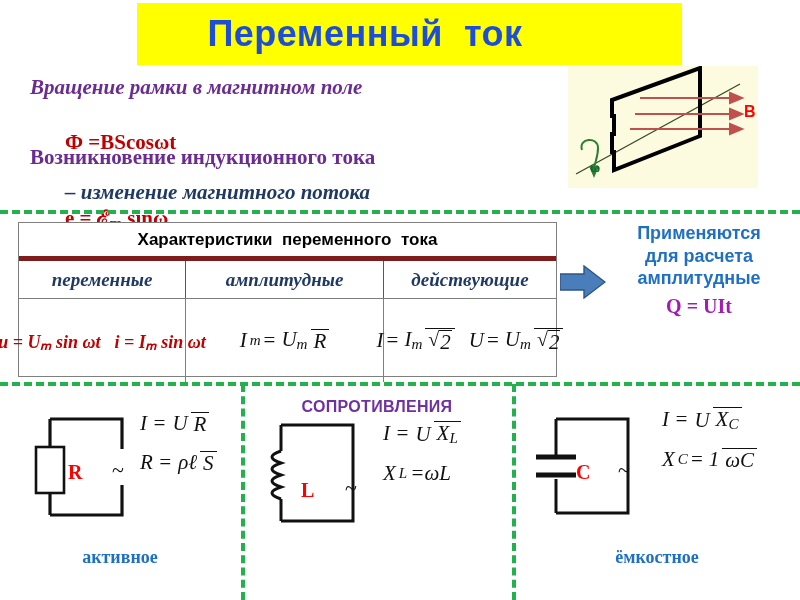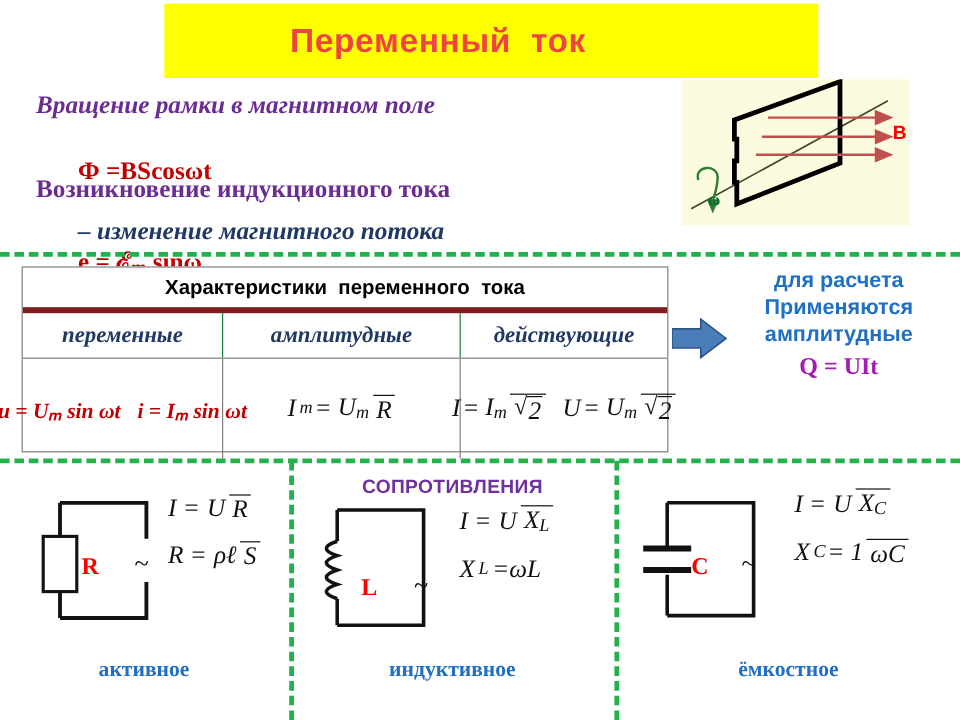--- a/index.html
+++ b/index.html
@@ -13,21 +13,21 @@
 
   
   .title-bar{
     position:absolute;left:137px;top:3px;width:545px;height:62px;
     background:#FFFF00;
   }
   .title-text{
     position:absolute;left:137px;top:6px;width:456px;height:56px;
     display:flex;align-items:center;justify-content:center;
     font-family:"Liberation Sans",sans-serif;
-    font-weight:bold;font-size:28px;color:#ef4444;
+    font-weight:bold;font-size:36px;color:#1d4ed8;
     letter-spacing:.5px;white-space:pre;
   }
 
   
   .line{position:absolute;white-space:pre;}
   .purple{color:#6B2C91;font-weight:bold;font-size:21px;
           font-family:"Liberation Serif",serif;}
   .red{color:#C00000;font-weight:bold;}
   .navy-it{color:#1F3864;font-weight:bold;font-style:italic;}
 
@@ -232,22 +232,22 @@
           </span>
         </span>
       </div>
     </div>
   </div>
 
   <svg class="arrow-right" viewBox="0 0 46 34">
     <polygon points="0,9 24,9 24,1 45,17 24,33 24,25 0,25" fill="#4A7EBB" stroke="#2E5584" stroke-width="1.4"></polygon>
   </svg>
   <div class="callout">
+    <div>Применяются</div>
     <div>для расчета</div>
-    <div>Применяются</div>
     <div>амплитудные</div>
     <span class="q">Q = UIt</span>
   </div>
 
   <div class="panel p1">
     <svg class="circuit" style="left:22px;top:22px;" width="110" height="120" viewBox="0 0 110 120">
       <path d="M 28 12 L 100 12 L 100 42" fill="none" stroke="#111" stroke-width="3.2"></path>
       <path d="M 100 78 L 100 108 L 28 108" fill="none" stroke="#111" stroke-width="3.2"></path>
       <path d="M 28 12 L 28 46" fill="none" stroke="#111" stroke-width="3.2"></path>
       <path d="M 28 78 L 28 108" fill="none" stroke="#111" stroke-width="3.2"></path>
@@ -293,21 +293,20 @@
           <span class="num">U</span>
           <span class="den"><span>X</span><span class="sub">L</span></span>
         </span>
       </span>
       <span class="eq">
         <span>X</span>
           <span class="sub">L</span>
         <span>=ωL</span>
       </span>
     </div>
-    <div class="panel-label">индуктивное</div>
   </div>
 
   <div class="panel p3">
     <svg class="circuit" style="left:16px;top:22px;" width="110" height="120" viewBox="0 0 110 120">
       <path d="M 26 12 L 98 12 L 98 106 L 26 106" fill="none" stroke="#111" stroke-width="3"></path>
       <path d="M 26 12 L 26 48" fill="none" stroke="#111" stroke-width="3"></path>
       <path d="M 26 72 L 26 106" fill="none" stroke="#111" stroke-width="3"></path>
       <path d="M 6 50 L 46 50" stroke="#111" stroke-width="5"></path>
       <path d="M 6 68 L 46 68" stroke="#111" stroke-width="5"></path>
     </svg>

